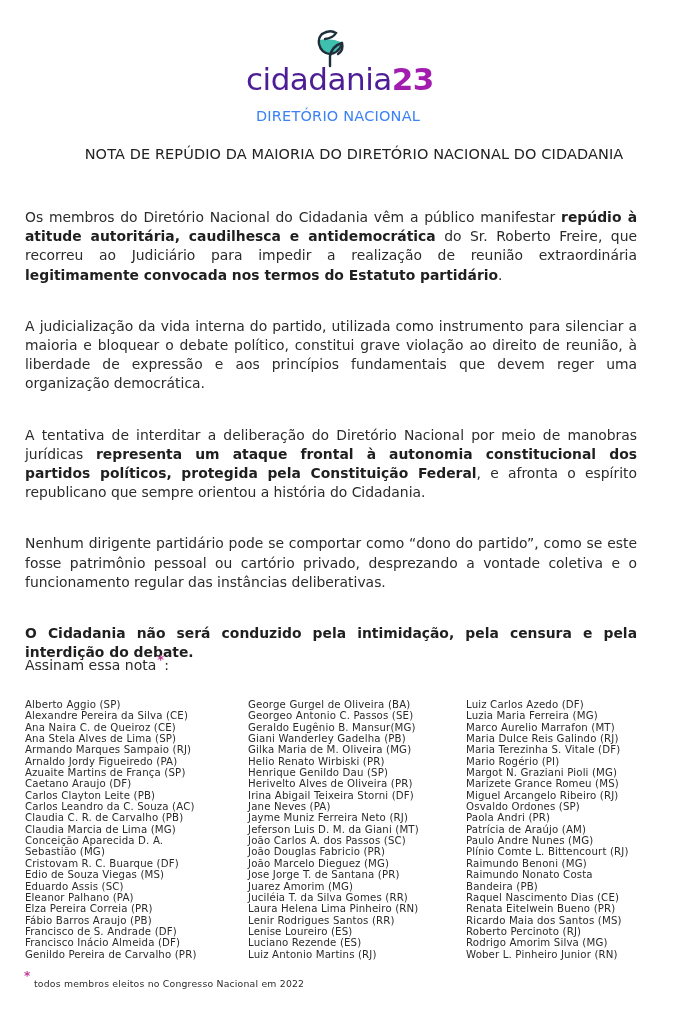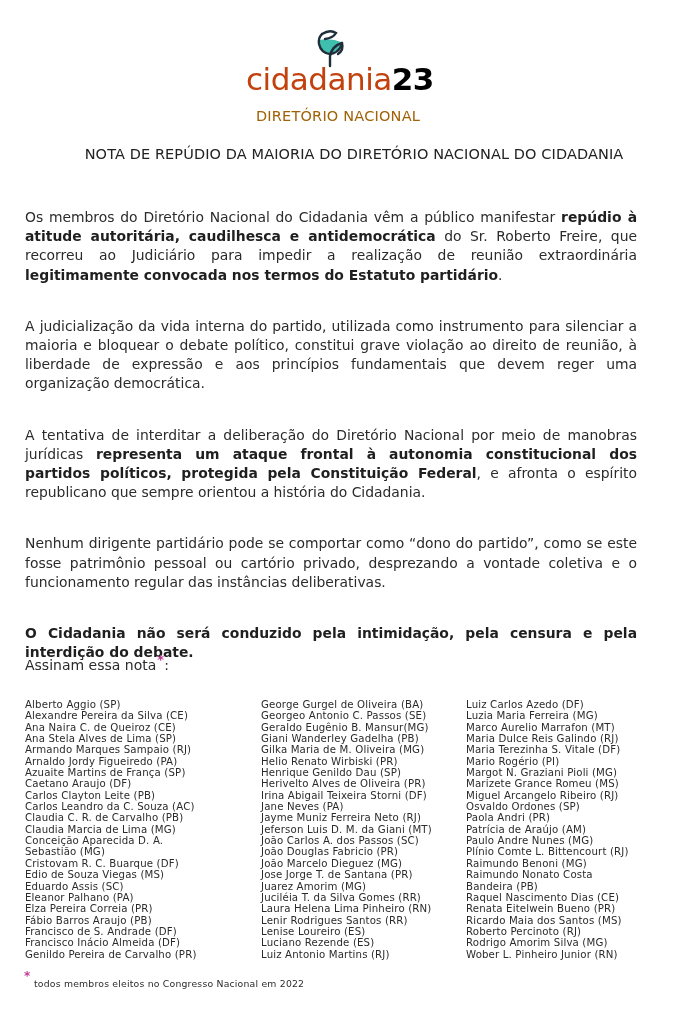--- a/index.html
+++ b/index.html
@@ -21,26 +21,26 @@
     }
     .logo-text {
       position: absolute;
       left: 0; top: 36px;
       font-family: "DejaVu Sans", sans-serif;
       font-size: 31px;
       letter-spacing: -0.5px;
       line-height: 34px;
       white-space: nowrap;
     }
-    .logo-word { color: #c2410c; font-weight: normal; }
-    .logo-num { color: #000000; font-weight: bold; }
+    .logo-word { color: #4c1d95; font-weight: normal; }
+    .logo-num { color: #a21caf; font-weight: bold; }
 
     .heading1 {
       position: absolute; left: 0; width: 676px; top: 108px;
-      text-align: center; font-size: 14.5px; letter-spacing: 0.2px; color: #a16207;
+      text-align: center; font-size: 14.5px; letter-spacing: 0.2px; color: #3b82f6;
     }
     .heading2 {
       position: absolute; left: 0; width: 676px; top: 146px;
       text-align: center; font-size: 14.5px; letter-spacing: 0.1px; color: #222; padding-left: 32px;
     }
     .body-text {
       position: absolute; left: 25px; width: 612px; top: 176px;
       font-size: 13.9px; line-height: 19.2px; text-align: justify;
       color: #2b2b2b;
     }
@@ -57,21 +57,21 @@
     }
     .cols {
       position: absolute; top: 699px; left: 25px; width: 640px; height: 265px;
     }
     .col {
       position: absolute; top: 0;
       font-size: 10.2px; line-height: 11.35px; color: #2b2b2b;
       letter-spacing: 0.15px;
     }
     .col-1 { left: 0; width: 218px; }
-    .col-2 { left: 236px; width: 218px; }
+    .col-2 { left: 223px; width: 218px; }
     .col-3 { left: 441px; width: 200px; }
     .col div { white-space: nowrap; }
 
     .footnote {
       position: absolute; left: 24px; top: 975px;
       font-size: 9.3px; color: #2b2b2b; white-space: nowrap;
     }
     .footnote .fn-star {
       color: #c03a94; font-weight: bold; font-size: 12px;
       position: absolute; left: 0; top: -6px;

